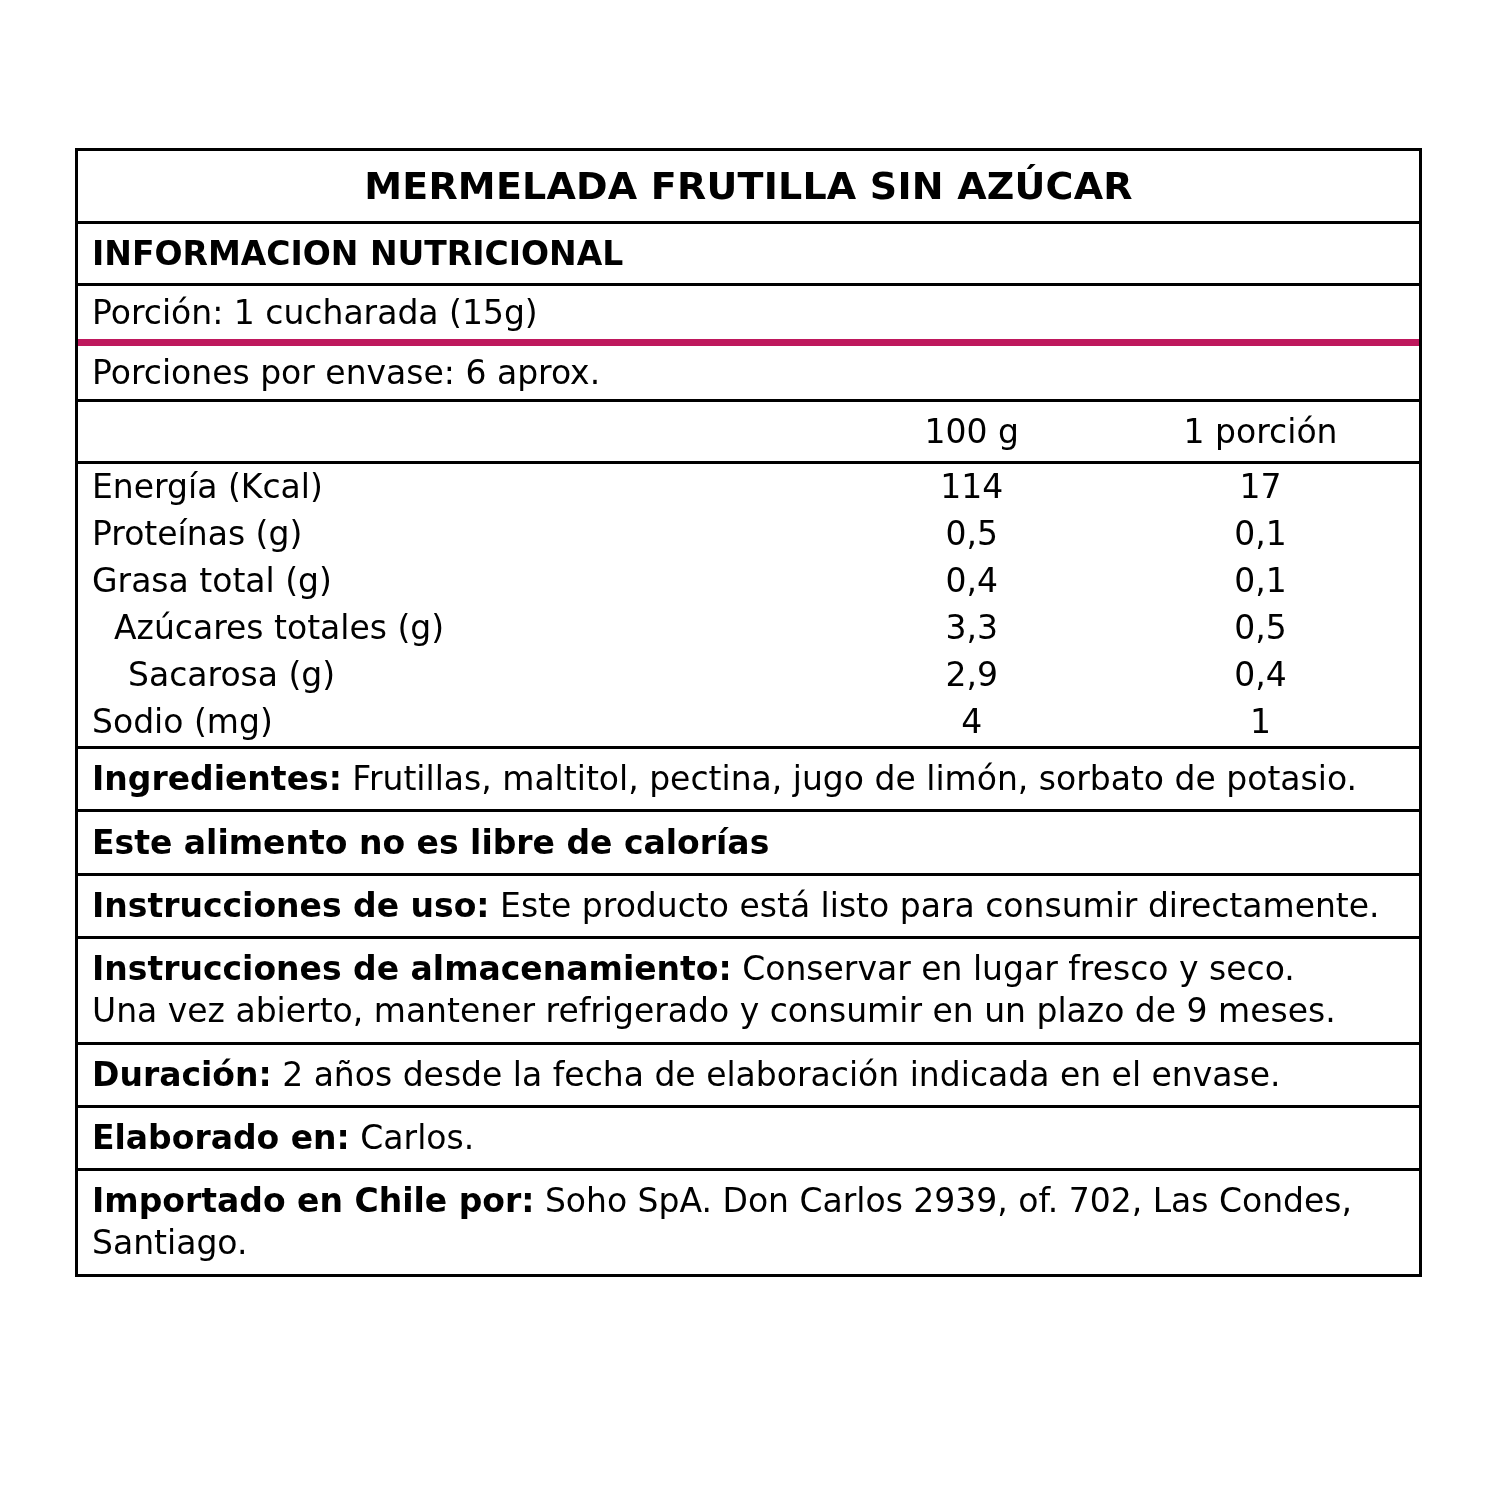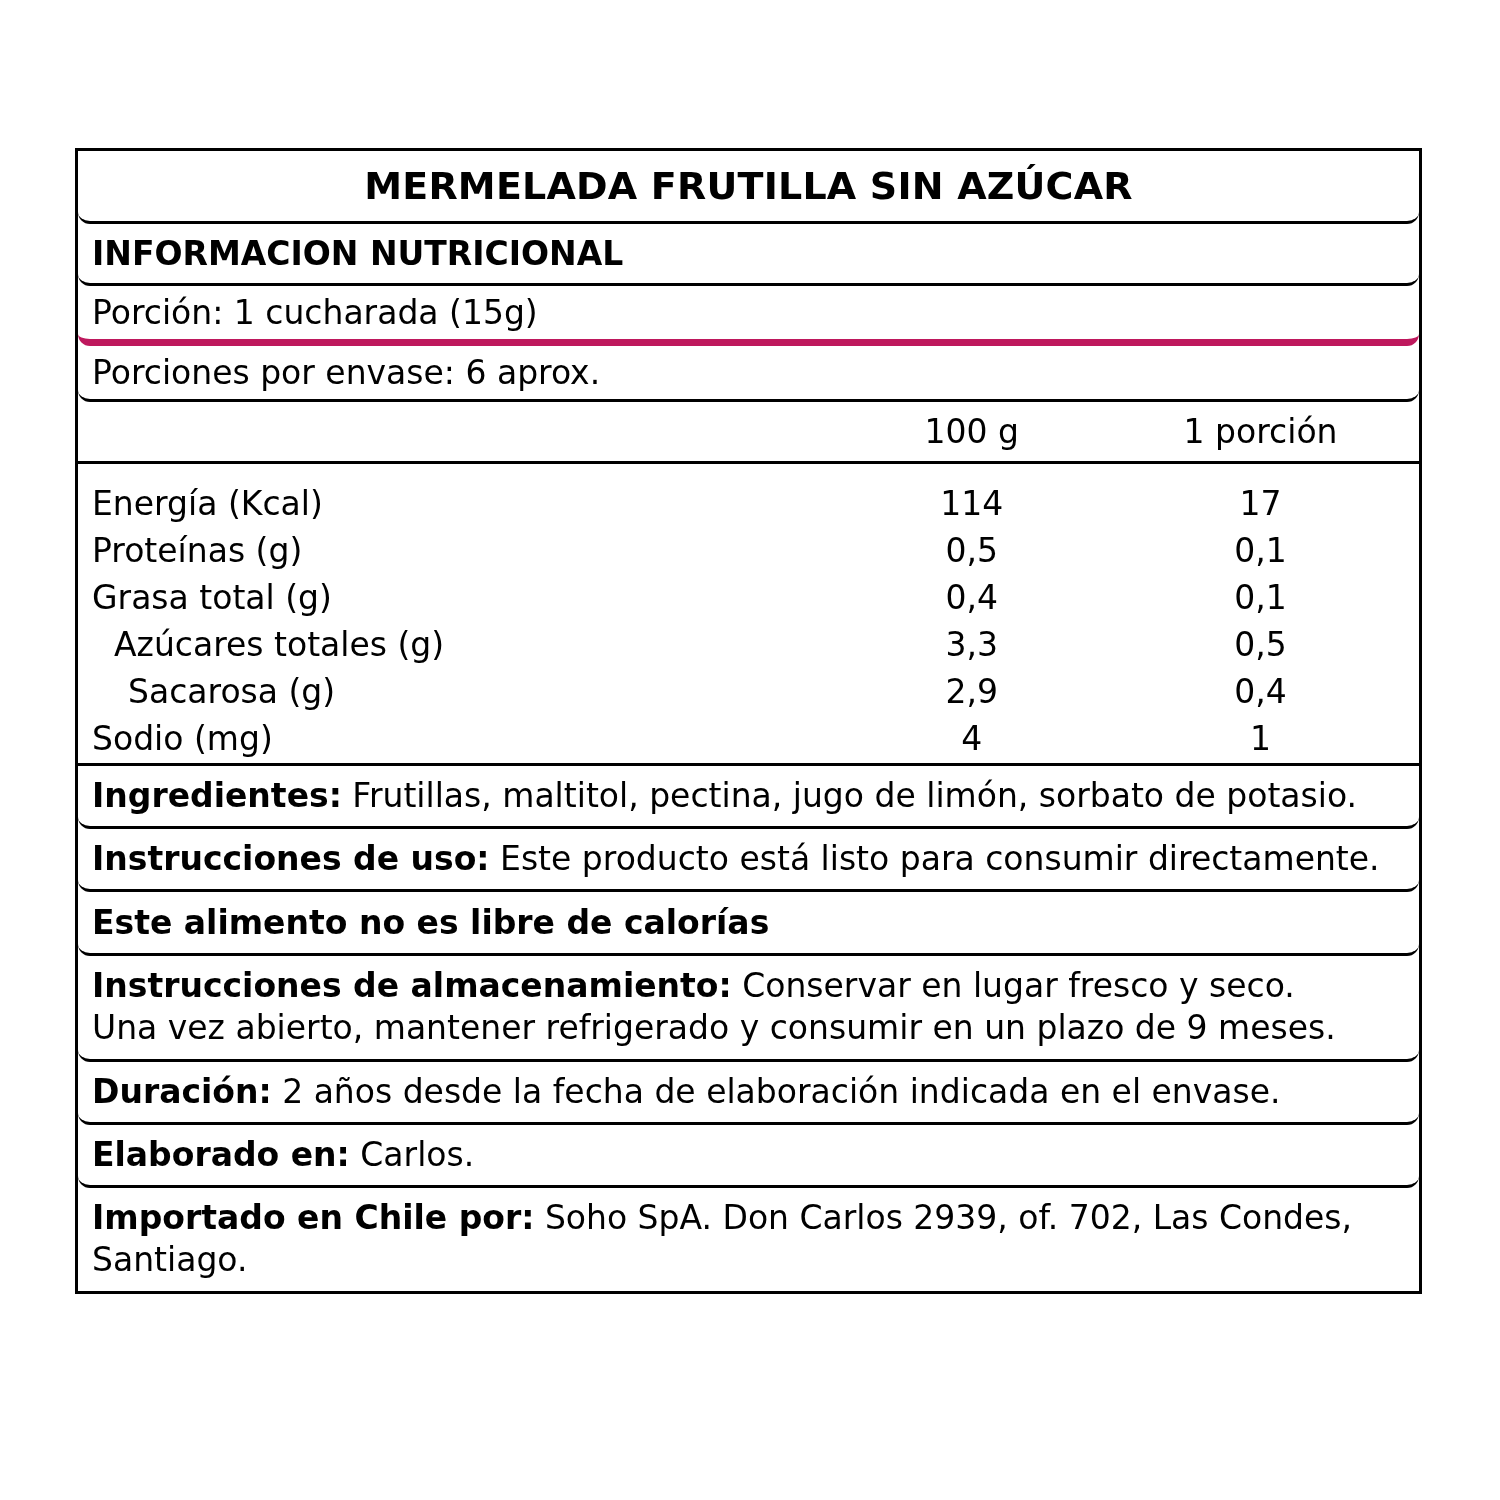--- a/index.html
+++ b/index.html
@@ -22,21 +22,20 @@
     top: 148px;
     width: 1347px;
     border: 3px solid #000000;
     background: #ffffff;
   }
 
   .row {
     box-sizing: border-box;
     border-bottom: 3px solid #000000;
     padding: 0 14px;
-    border-radius: 12px;
   }
   .row:last-child { border-bottom: none; }
   .row.hair { border-bottom: 7px solid #be185d; }
   .row.none { border-bottom: none; }
 
   .title {
     text-align: center;
     font-weight: bold;
     font-size: 38px;
     line-height: 1.0;
@@ -92,21 +91,20 @@
     padding-bottom: 5px;
     line-height: 1.12;
   }
   .indent1 { padding-left: 22px !important; }
   .indent2 { padding-left: 36px !important; }
 
   .nutri-wrap {
     padding: 0 14px;
     box-sizing: border-box;
     border-bottom: 3px solid #000000;
-    margin-top: 17px;
   }
   .nutri-head-wrap {
     padding: 0 14px;
     box-sizing: border-box;
     border-bottom: 3px solid #000000;
   }
 
   .para {
     font-size: 33px;
     padding-top: 9px;
@@ -182,25 +180,25 @@
         <td class="c-por">1</td>
       </tr>
     </tbody>
       </table>
   </div>
 
   <div class="row para">
     <b>Ingredientes:</b><span> Frutillas, maltitol, pectina, jugo de limón, sorbato de potasio.</span>
   </div>
 
+  <div class="row bold-line">Este alimento no es libre de calorías</div>
+
   <div class="row para">
     <b>Instrucciones de uso:</b><span> Este producto está listo para consumir directamente.</span>
   </div>
-
-  <div class="row bold-line">Este alimento no es libre de calorías</div>
 
   <div class="row para">
     <b>Instrucciones de almacenamiento:</b><span> Conservar en lugar fresco y seco.</span>
     <div>Una vez abierto, mantener refrigerado y consumir en un plazo de 9 meses.</div>
   </div>
 
   <div class="row para">
     <b>Duración:</b><span> 2 años desde la fecha de elaboración indicada en el envase.</span>
   </div>
 

